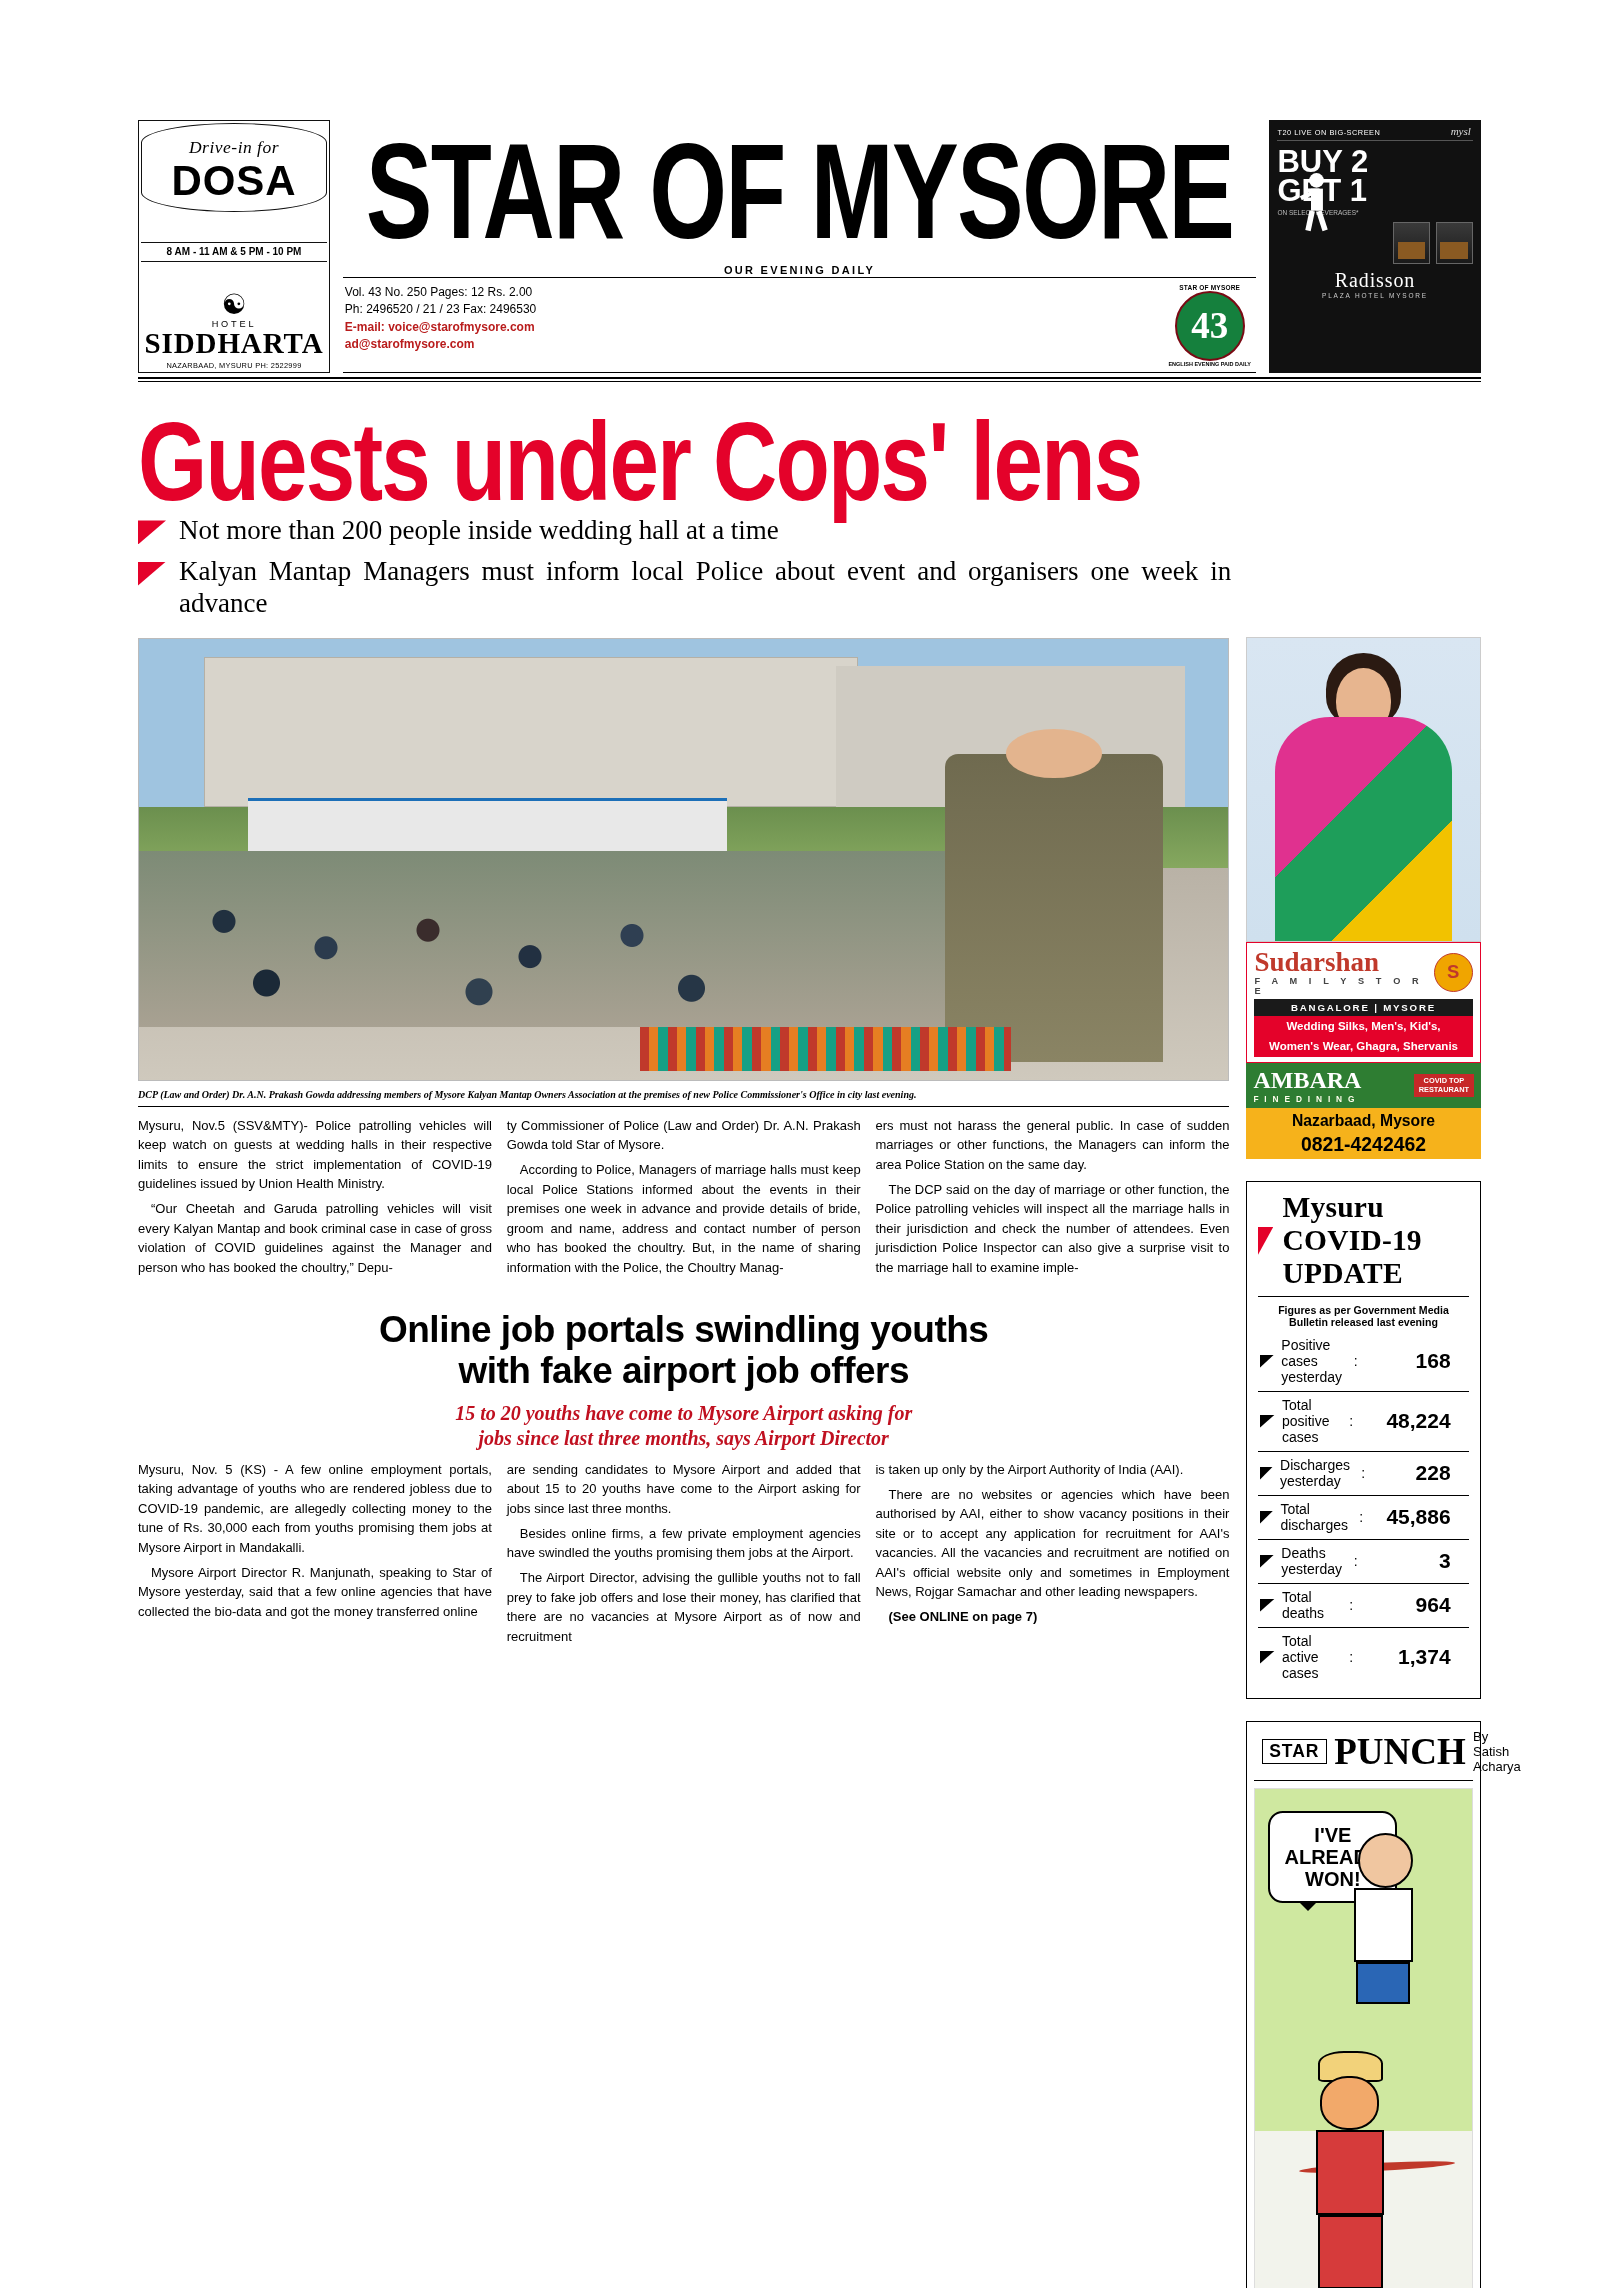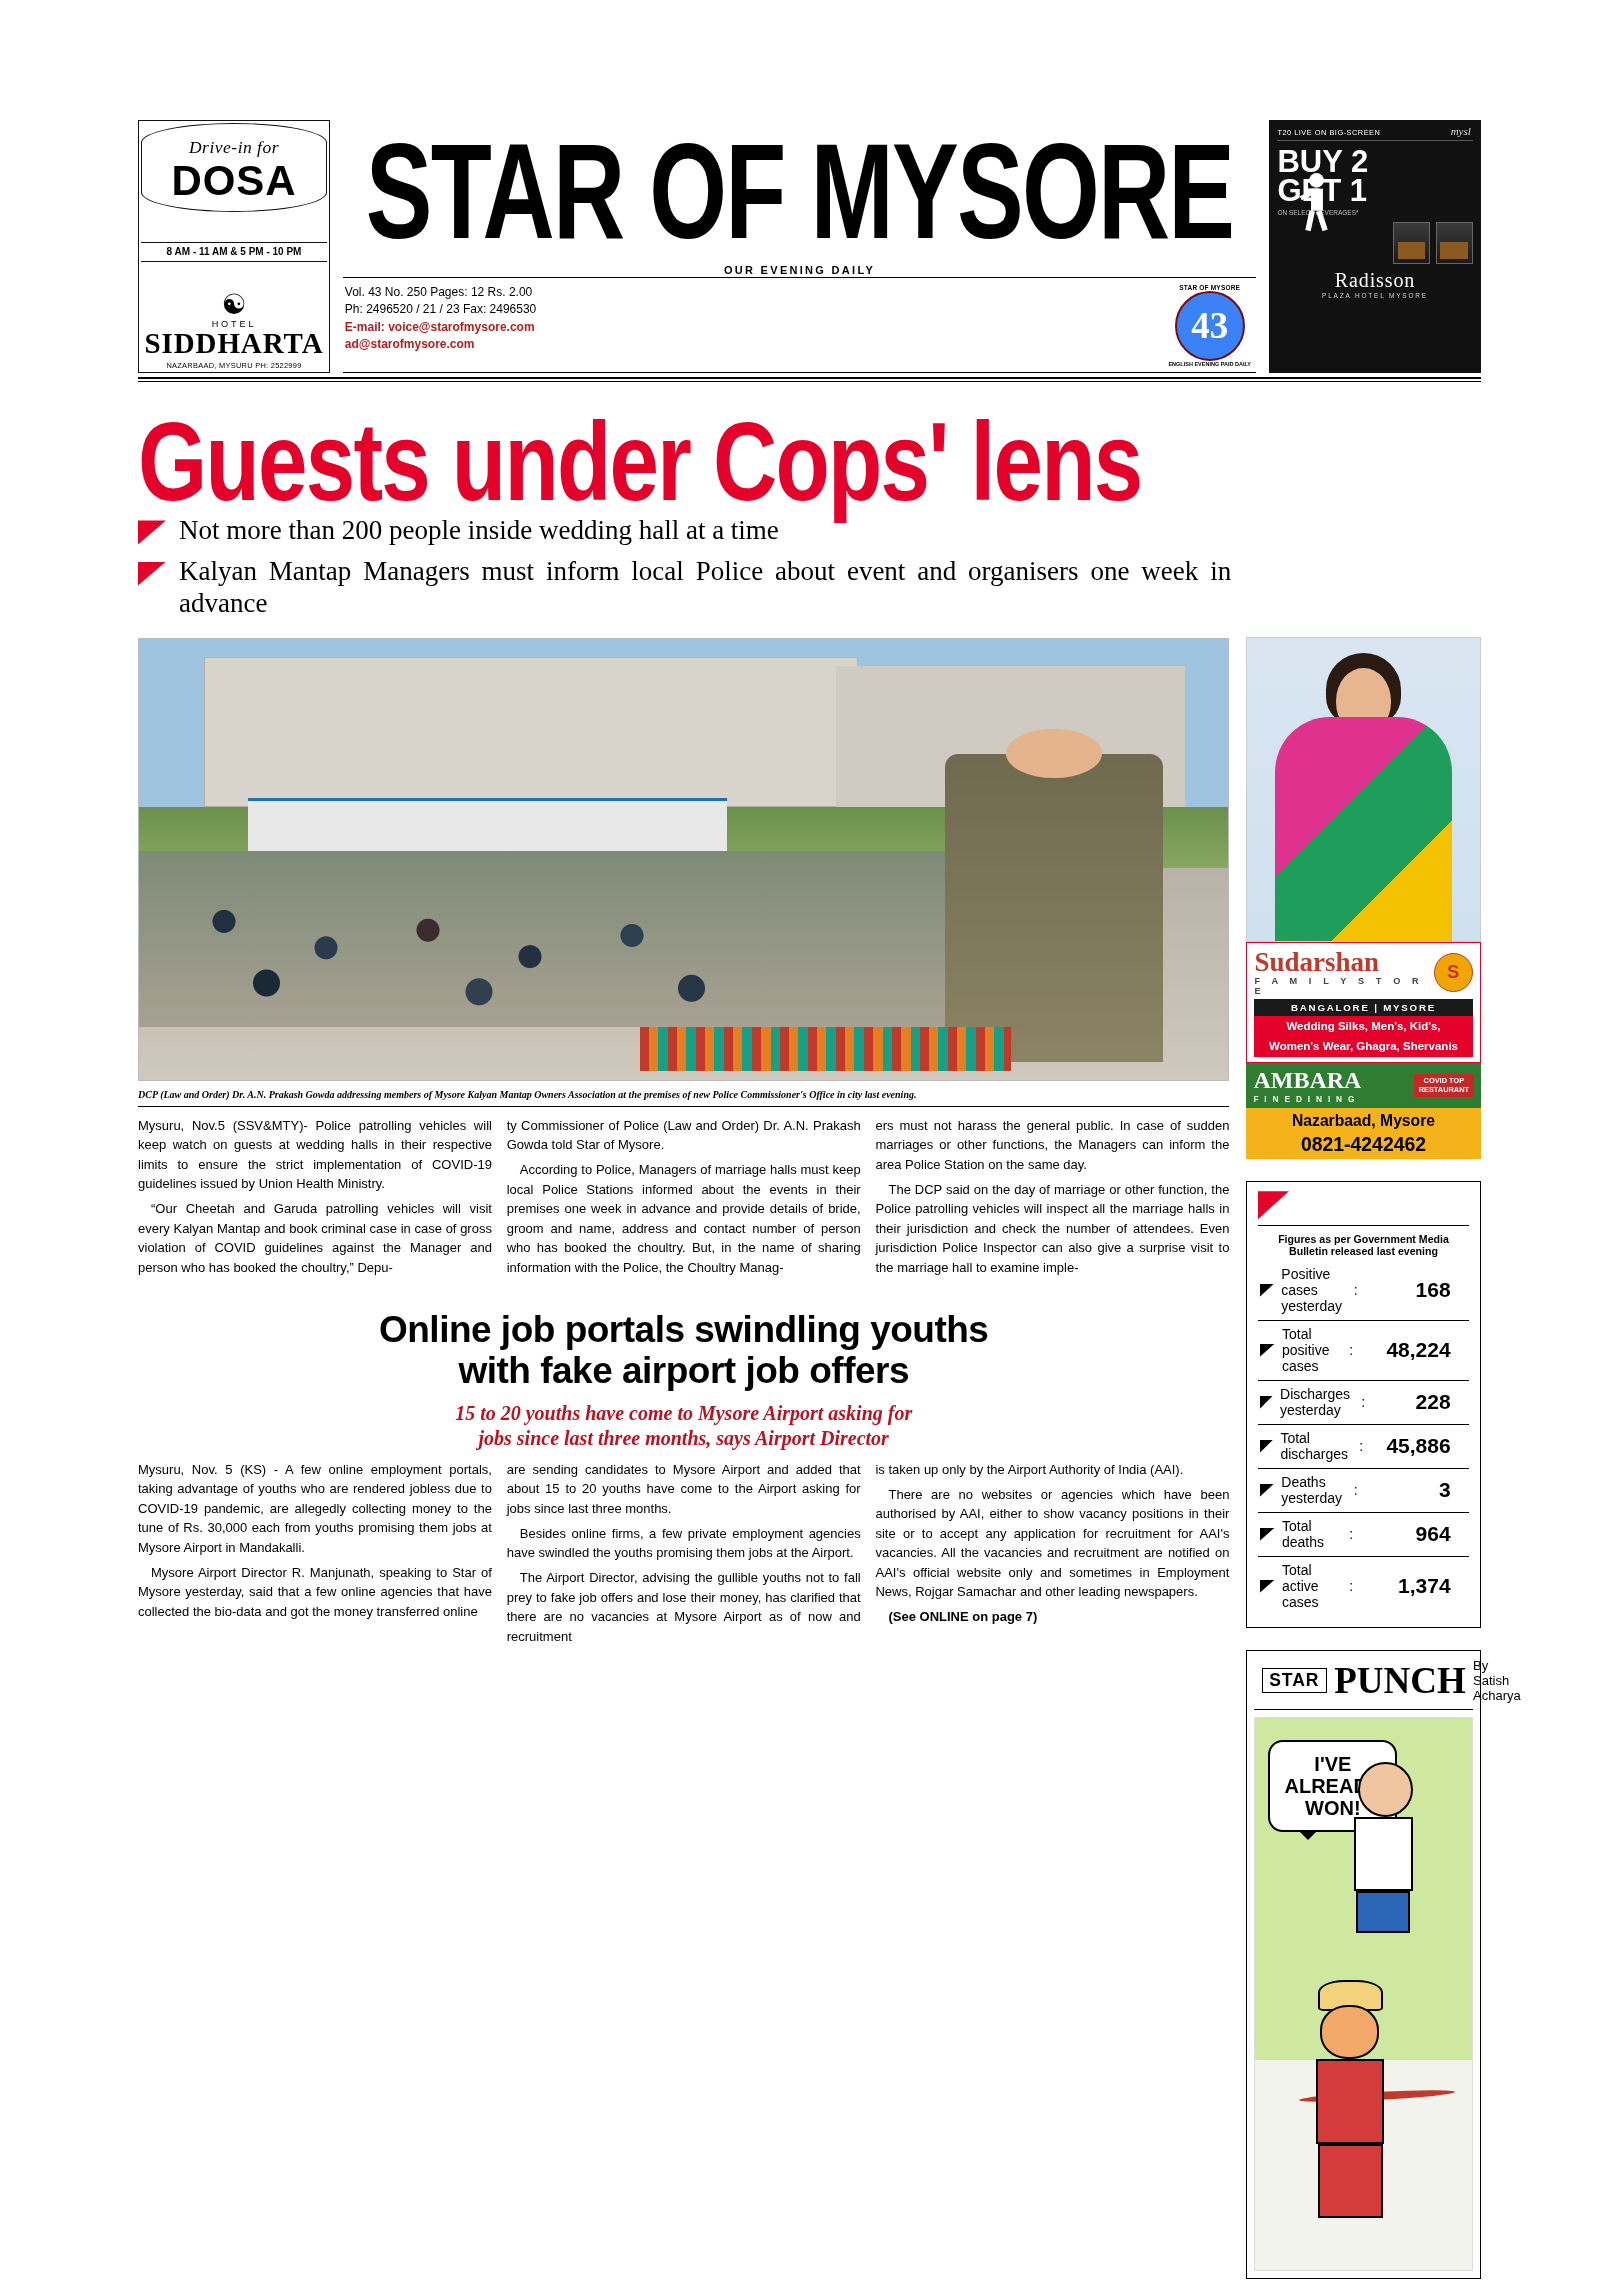--- a/index.html
+++ b/index.html
@@ -38,21 +38,21 @@
   }
   .title-wrap { height:138px; overflow:hidden; }
   .evening { text-align:center; font-size:11px; letter-spacing:2.3px; font-weight:bold; margin-top:5.5px;}
   .info-row { display:flex; justify-content:space-between; align-items:flex-start; border-top:1.8px solid #000; border-bottom:1.8px solid #000; padding:5.5px 1.8px; margin-top:1.8px;}
   .info-left { font-size:12px; line-height:1.45; }
   .info-left .email { color:#b91c1c; font-weight:bold; }
   .info-right { font-size:12px; line-height:1.45; text-align:right; font-weight:bold;}
   .seal { width:89px; text-align:center; }
   .seal-circle {
     width:70px;height:70px;border-radius:50%; margin:0 auto;
-    background:#3b82f6; color:#fff; border:2.8px solid #7a0a14;
+    background:#15803d; color:#fff; border:2.8px solid #7a0a14;
     display:flex;align-items:center;justify-content:center;
     font-family:"Liberation Serif", serif; font-weight:bold; font-size:37px;
   }
   .seal-top { font-size:6.5px; font-weight:bold; letter-spacing:0.2px;}
   .seal-bot { font-size:5.5px; font-weight:bold; }
 
   .ad-box-right { width:212px; border:1.8px solid #111; background:#111; color:#fff; padding:7.4px; position:relative; }
   .radisson-top { font-size:7.4px; letter-spacing:0.5px; border-bottom:0.9px solid #555; padding-bottom:2.8px;}
   .buy2 { font-family:"Liberation Sans",sans-serif; font-weight:bold; font-size:31px; line-height:.95; margin-top:5.5px;}
   .get1 { font-family:"Liberation Sans",sans-serif; font-weight:bold; font-size:31px; line-height:.95;}
@@ -337,20 +337,21 @@
           <div>RESTAURANT</div>
         </div>
       </div>
       <div class="amb-addr">Nazarbaad, Mysore</div>
       <div class="amb-phone">0821-4242462</div>
     </div>
 
     <div class="covid-box" style="margin-top:22px;">
       <div class="covid-title-row">
         <div class="covid-flag"></div>
+        <div class="covid-title">Mysuru COVID-19 UPDATE</div>
       </div>
       <div class="covid-sub">Figures as per Government Media Bulletin released last evening</div>
       <div id="covid-rows">
           <div class="covid-row">
             <span class="mini-flag"></span>
             <span class="covid-label">Positive cases yesterday</span>
             <span class="covid-colon">:</span>
             <span class="covid-value">168</span>
           </div>
           <div class="covid-row">

